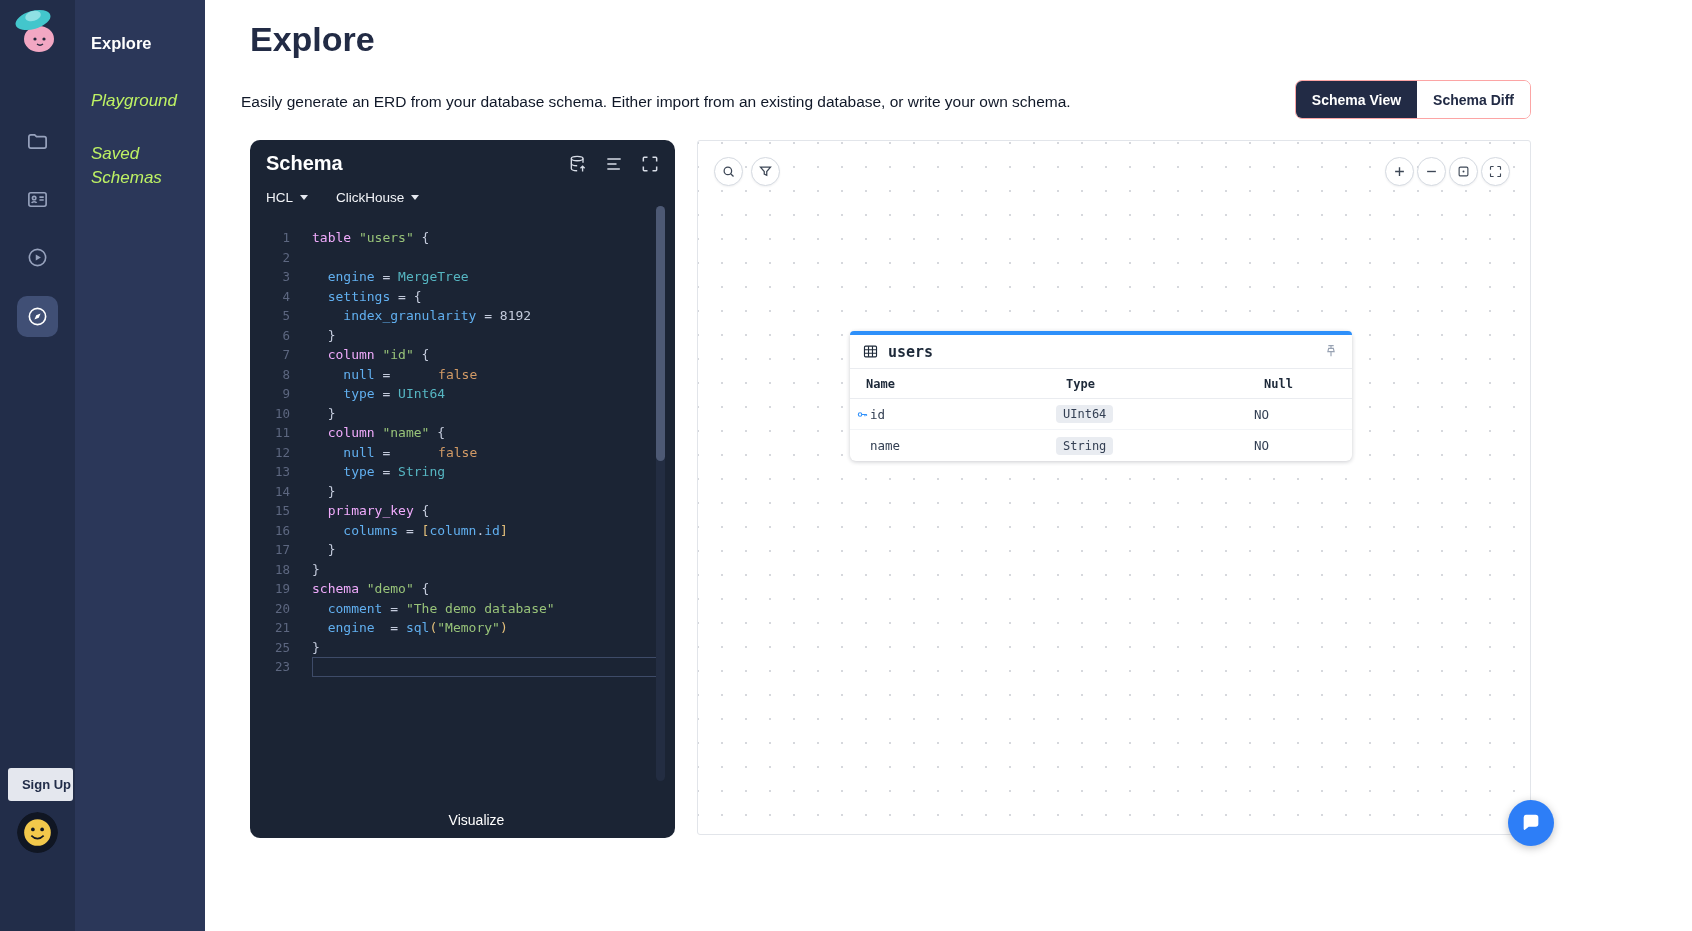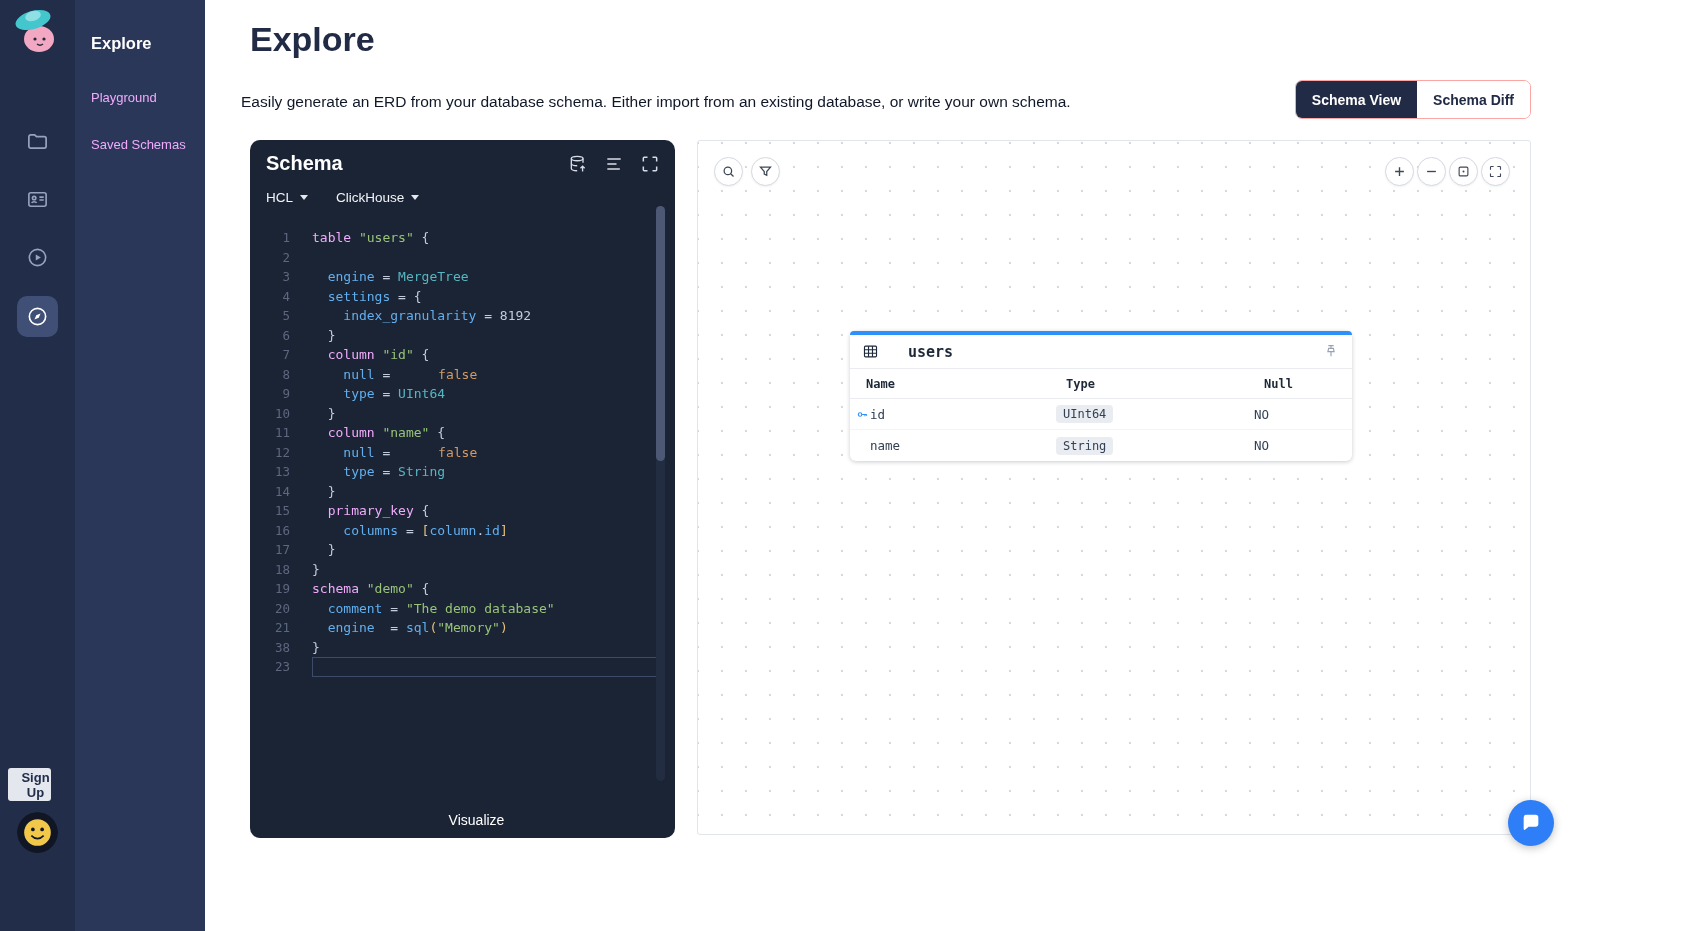--- a/index.html
+++ b/index.html
@@ -8,32 +8,32 @@
   .app { position:relative; width:1692px; height:931px; }
 
   
   .rail { position:absolute; left:0; top:0; width:75px; height:931px; background:#222d49; }
   .logo { position:absolute; left:9px; top:5px; width:56px; height:56px; cursor:pointer; }
   .rail-btn { position:absolute; left:17px; width:41px; height:41px; background:transparent;
     border:none; border-radius:10px; color:#97a2bd; display:flex; align-items:center;
     justify-content:center; cursor:pointer; }
   .rail-btn svg { width:23px; height:23px; }
   .rail-btn.active { background:#404f75; color:#ffffff; }
-  .signup { position:absolute; left:8px; top:768px; width:43px; height:33px; background:#e4e7ee;
+  .signup { position:absolute; left:8px; top:768px; width:65px; height:33px; background:#e4e7ee;
     border:none; border-radius:3px; color:#222d49; font-size:13px; font-weight:700;
     font-family:"Liberation Sans", sans-serif; cursor:pointer;padding-left:12px; }
   .avatar { position:absolute; left:17px; top:812px; width:41px; height:41px; border-radius:50%;
     overflow:hidden; cursor:pointer; }
 
   
   .subnav { position:absolute; left:75px; top:0; width:130px; height:931px; background:#2b3759;
     padding:34px 16px 0 16px; }
   .subnav-title { color:#ffffff; font-size:16.5px; font-weight:700; }
   .subnav-items { margin-top:36px; display:flex; flex-direction:column; gap:28px; }
-  .subnav-item { color:#f0abfc; font-size:13px; line-height:1.45; cursor:pointer; }
+  .subnav-item { color:#bef264; font-size:17px; line-height:1.45; cursor:pointer;font-style:italic; }
 
   
   main { position:absolute; left:205px; top:0; width:1487px; height:931px; }
   h1.page-title { position:absolute; left:45px; top:20px; font-size:34px; font-weight:800;
     color:#222b45; }
   .desc { position:absolute; left:36px; top:93px; font-size:15.5px; color:#101828; width:1000px; }
   .toggle { position:absolute; right:161px; top:80px; display:flex; border-radius:7px;
     overflow:hidden; border:1px solid #fca5a5; }
   .toggle-btn { height:37px; padding:0 16px; font-size:14px; font-weight:600; border:none;
     background:#fff; color:#222b45; cursor:pointer; font-family:"Liberation Sans", sans-serif; }
@@ -84,21 +84,21 @@
   .zoom-group .ctl { position:static; }
 
   
   .erd-card { position:absolute; left:152px; top:190px; width:502px; background:#ffffff;
     border-radius:6px; box-shadow:0 1px 4px rgba(16,24,40,.22); cursor:grab;
     font-family:"DejaVu Sans Mono", monospace; }
   .erd-top { height:4px; background:#2e90fa; border-radius:6px 6px 0 0; }
   .erd-header { height:34px; display:flex; align-items:center; gap:9px; padding:0 12px;
     border-bottom:1px solid #eaecf0; }
   .erd-header svg.table-ic { width:17px; height:17px; color:#1d2939; }
-  .erd-title { font-size:15px; font-weight:700; color:#1d2939;margin-left:20px; }
+  .erd-title { font-size:15px; font-weight:700; color:#1d2939; }
   .pin-btn { margin-left:auto; background:none; border:none; color:#98a2b3; cursor:pointer;
     width:18px; height:18px; padding:0; }
   .pin-btn svg { width:16px; height:16px; }
   .erd-cols { display:grid; grid-template-columns:200px 198px 1fr; padding-left:16px; height:30px;
     align-items:center; font-size:12px; font-weight:700; color:#1d2939;
     border-bottom:1px solid #eaecf0; }
   .erd-row { display:grid; grid-template-columns:200px 198px 1fr; padding-left:6px; height:31px;
     align-items:center; font-size:12.5px; color:#344054; border-bottom:1px solid #f2f4f7; }
   .erd-row.last { border-bottom:none; }
   .erd-cell.name { display:flex; align-items:center; }
@@ -299,21 +299,21 @@
           </div>
           <div class="code-line">
             <span class="line-num">20</span>
             <span class="line-content"><span class="tok-p">  </span><span class="tok-a">comment</span><span class="tok-p"> = </span><span class="tok-s">"The demo database"</span></span>
           </div>
           <div class="code-line">
             <span class="line-num">21</span>
             <span class="line-content"><span class="tok-p">  </span><span class="tok-a">engine</span><span class="tok-p">  = </span><span class="tok-a">sql</span><span class="tok-y">(</span><span class="tok-s">"Memory"</span><span class="tok-y">)</span></span>
           </div>
           <div class="code-line">
-            <span class="line-num">38</span>
+            <span class="line-num">25</span>
             <span class="line-content"><span class="tok-p">}</span></span>
           </div>
           <div class="code-line">
             <span class="line-num">23</span>
             <span class="line-content current"></span>
           </div>
         </div>
       <div class="scroll-track"></div>
       <div class="scroll-thumb"></div>
 

